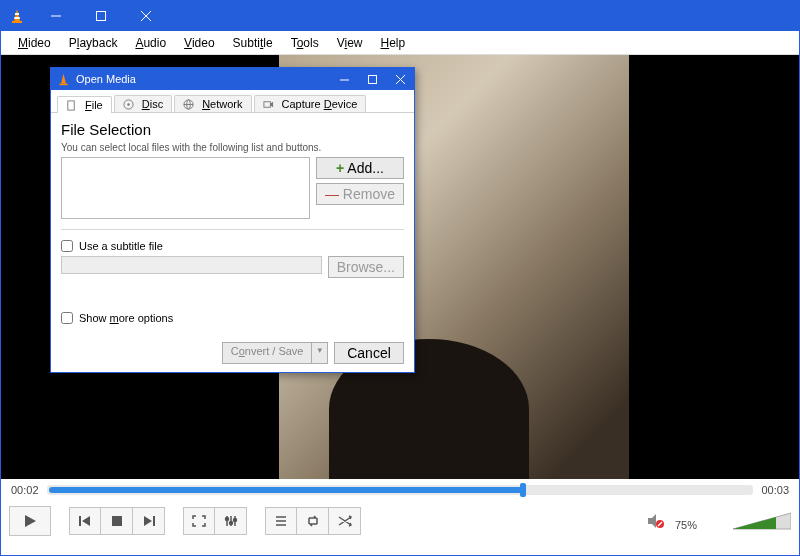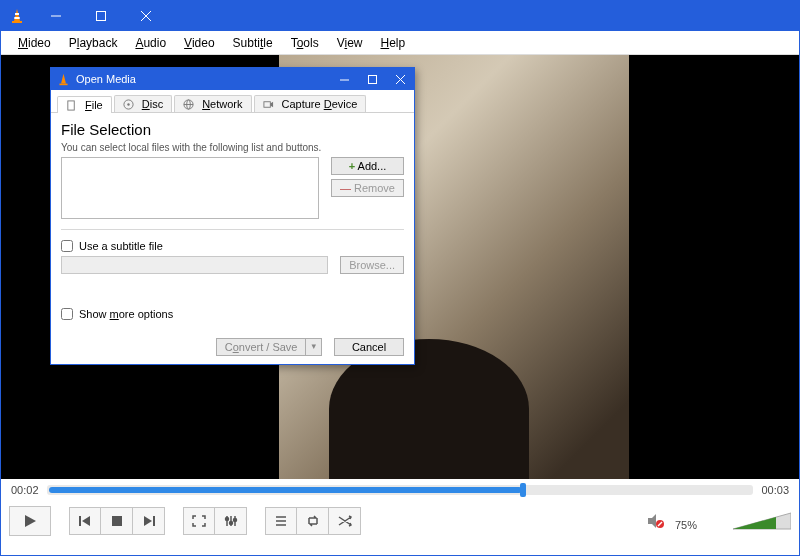--- a/index.html
+++ b/index.html
@@ -39,24 +39,24 @@
   .dialog .dtitlebar .dwinbtn { width: 28px; height: 22px; display: flex; align-items: center; justify-content: center; }
   .dialog .tabs { display: flex; border-bottom: 1px solid #d0d0d0; padding: 5px 6px 0 6px; gap: 2px; }
   .dialog .tab { border: 1px solid #d0d0d0; border-bottom: none; padding: 2px 8px; background: #f2f2f2; display:flex; align-items:center; gap:8px; border-radius:2px 2px 0 0; }
   .dialog .tab.active { background: #fff; position: relative; top:1px; }
   .dialog .body { padding: 8px 10px 10px 10px; }
   .dialog .grouplabel { font-size: 15px; margin-bottom: 4px; }
   .dialog .hint { font-size: 10px; color: #555; margin-bottom: 4px; }
   .dialog .filebox { display:flex; gap:6px; }
   .dialog .filelist { flex:1; height: 62px; border: 1px solid #b8b8b8; background:#fff; }
   .dialog .sidebtns { display:flex; flex-direction:column; gap:4px; }
-  .dialog .btn { border:1px solid #adadad; background:#eaeaea; padding:2px 8px; font-size:11px; min-width:60px; text-align:center;margin-left:6px; }
+  .dialog .btn { border:1px solid #adadad; background:#eaeaea; padding:2px 8px; font-size:14px; min-width:60px; text-align:center; }
   .dialog .btn.disabled { color:#9a9a9a; background:#efefef; }
   .dialog hr { border:none; border-top:1px solid #d8d8d8; margin:10px 0; }
-  .dialog .subrow { display:flex; align-items:flex-end; gap:6px; margin-bottom:4px; }
+  .dialog .subrow { display:flex; align-items:flex-start; gap:6px; margin-bottom:4px; }
   .dialog .subfield { flex:1; height:18px; border:1px solid #c8c8c8; background:#eeeeee; }
   .dialog .morerow { display:flex; align-items:center; gap:6px; margin-top:34px; }
   .dialog .footer { display:flex; justify-content:flex-end; gap:6px; padding:8px 10px; }
   .dialog .footer .btn { min-width:70px; }
   .dropdownbtn { display:flex; }
   .dropdownbtn .main { border:1px solid #adadad; background:#eaeaea; padding:2px 8px; font-size:11px; color:#888; }
   .dropdownbtn .arrow { border:1px solid #adadad; border-left:none; background:#eaeaea; padding:2px 5px; font-size:9px; color:#888; }
   input[type=checkbox]{ width:12px; height:12px; }
   .tabicon { width:11px; height:11px; display:inline-block; }
 </style>

